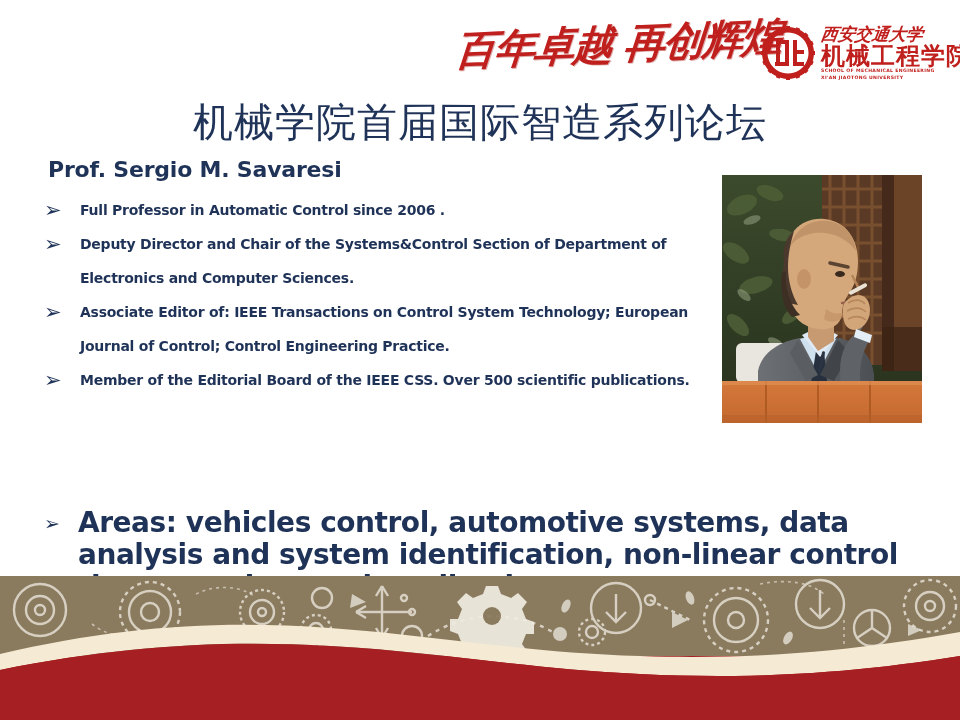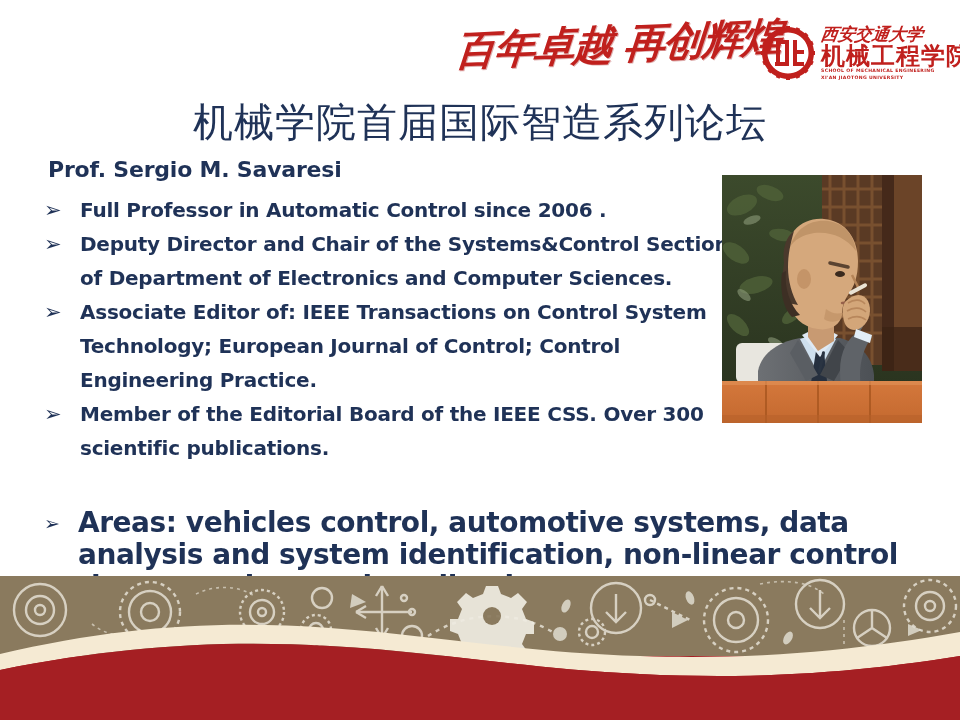--- a/index.html
+++ b/index.html
@@ -145,21 +145,21 @@
     flex: 0 0 auto;
     width: 36px;
     color: #1f3257;
     font-family: "DejaVu Sans", "Liberation Sans", sans-serif;
     font-size: 21px;
     line-height: 34px;
     text-align: left;
   }
   .bullet-text {
     flex: 1 1 auto;
-    font-size: 20px;
+    font-size: 14px;
     line-height: 34px;
   }
   
   #bio-list-wide {
     position: absolute;
     left: 44px;
     top: 507px;
     width: 905px;
   }
   #bio-list-wide .bullet-marker {
@@ -261,21 +261,21 @@
     <div class="bullet-row">
       <span class="bullet-marker">➢</span>
       <span class="bullet-text">Deputy Director and Chair of the Systems&amp;Control Section of Department of Electronics and Computer Sciences.</span>
     </div>
     <div class="bullet-row">
       <span class="bullet-marker">➢</span>
       <span class="bullet-text">Associate Editor of:  IEEE Transactions on Control System Technology; European Journal of Control; Control Engineering Practice.</span>
     </div>
     <div class="bullet-row">
       <span class="bullet-marker">➢</span>
-      <span class="bullet-text">Member of the Editorial Board of the IEEE CSS. Over 300 scientific publications.</span>
+      <span class="bullet-text">Member of the Editorial Board of the IEEE CSS. Over 500 scientific publications.</span>
     </div>
   </div>
 
   <div id="bio-list-wide">
     <div class="bullet-row">
       <span class="bullet-marker">➢</span>
       <span class="bullet-text">Areas: vehicles control, automotive systems, data analysis and system identification, non-linear control theory, and control applications.</span>
     </div>
   </div>
 

